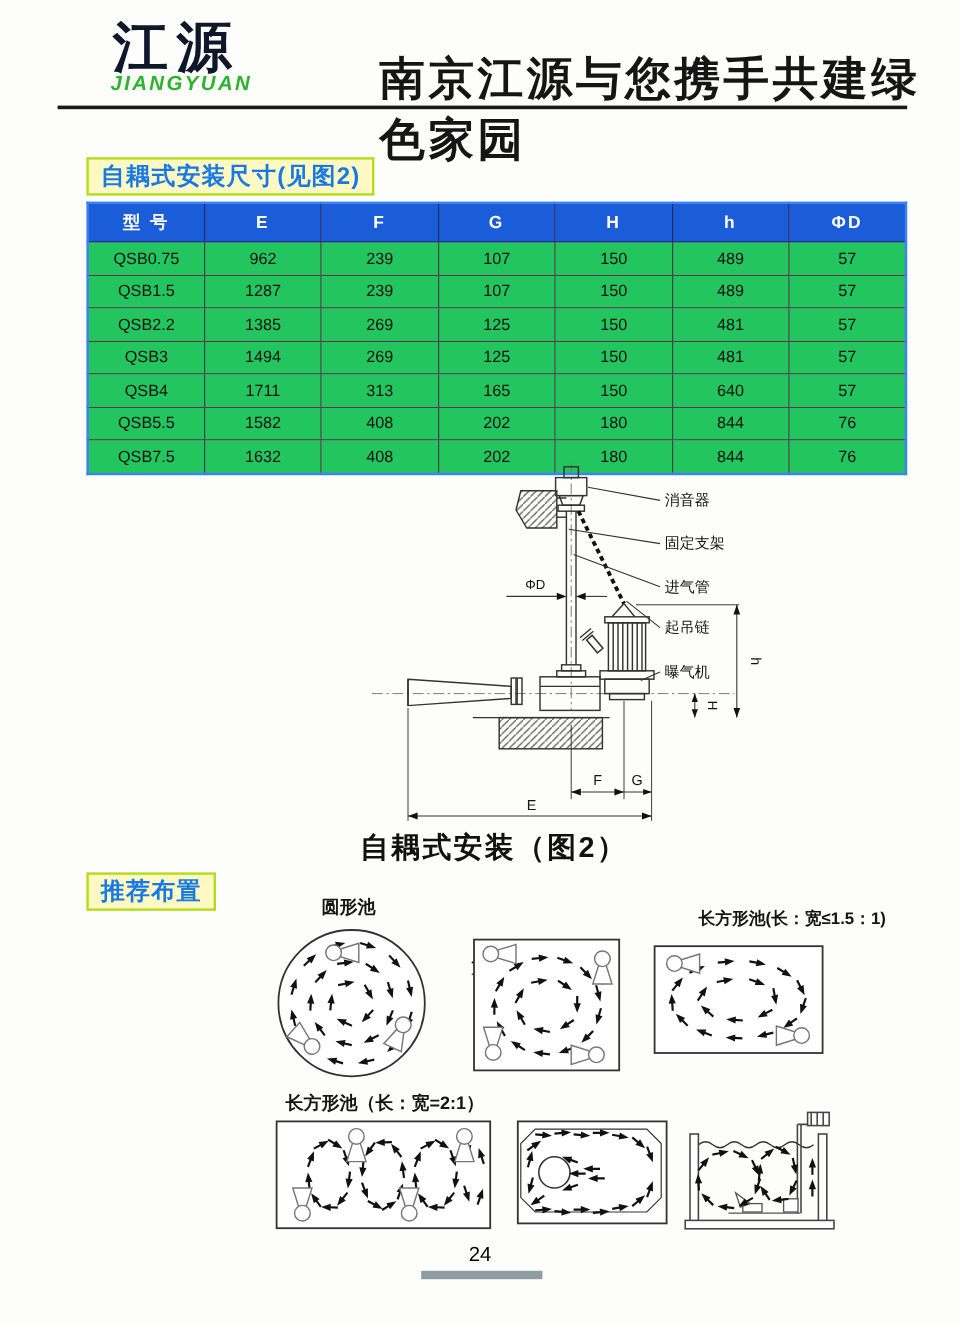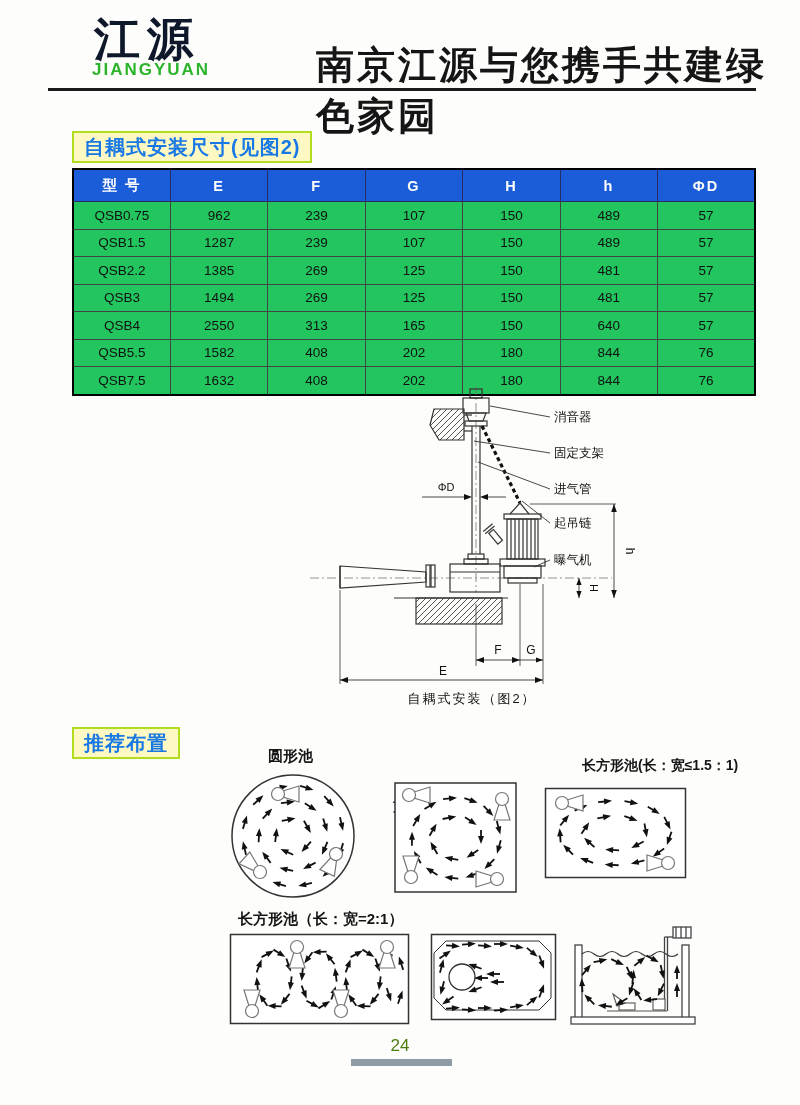--- a/index.html
+++ b/index.html
@@ -2,48 +2,48 @@
 <html><head>
 <meta charset="utf-8">
 <style>
   html,body{margin:0;padding:0;}
   body{width:800px;height:1105px;position:relative;background:#fdfdfb;
        font-family:"Liberation Sans",sans-serif;overflow:hidden;color:#111;}
   .abs{position:absolute;}
   
   .logo-cn{left:94px;top:16px;font-size:46px;font-weight:bold;
            color:#0f172a;letter-spacing:7px;line-height:1;}
-  .logo-en{left:92px;top:60px;font-size:17px;font-weight:bold;
+  .logo-en{left:92px;top:60px;font-size:17px;font-weight:bold;font-style:italic;
            color:#2cb52c;letter-spacing:2px;}
   .slogan{left:316px;top:40px;font-size:38px;font-weight:bold;color:#151515;
           font-family:"Liberation Serif",serif;letter-spacing:3px;}
   .hr-top{left:48px;top:88px;width:708px;height:3px;background:#1a1a1a;}
   
   .sec-box{height:28px;line-height:28px;padding:0 10px;border:2px solid #b2dd1e;
            color:#1878e4;font-size:20px;font-weight:bold;letter-spacing:1px;background:#fef9c3;}
   #sec1-box{left:72px;top:131px;}
   #sec2-box{left:72px;top:727px;}
   
   #dim-table{left:72px;top:168px;width:684px;border-collapse:collapse;
-             border:2px solid #000000;table-layout:fixed;}
+             border:2px solid #3b82f6;table-layout:fixed;}
   #dim-table th{background:#1b5cd9;color:#fff;font-size:14.5px;font-weight:bold;
                 height:29px;border:1px solid #2a2a66;letter-spacing:2px;}
   #dim-table td{border:1px solid #444;height:24.5px;text-align:center;
                 font-size:13.5px;color:#111;background:#22c55e;}
   
-  .caption{left:300px;top:690px;width:344px;text-align:center;font-size:13px;
-           font-weight:normal;letter-spacing:2px;}
+  .caption{left:300px;top:690px;width:344px;text-align:left;font-size:24px;
+           font-weight:bold;letter-spacing:2px;}
   
   .pool-label{font-size:15px;font-weight:600;color:#151515;}
   #lbl-circ{left:268px;top:747px;}
   #lbl-square{left:393px;top:761px;margin-top:36px;}
   #lbl-rect15{left:537px;top:757px;font-size:14px;margin-left:45px;}
   #lbl-rect21{left:238px;top:910px;}
   
-  .page-num{left:370px;top:1036px;width:60px;text-align:center;font-size:17px;color:#4d7c0f;}
+  .page-num{left:370px;top:1036px;width:60px;text-align:center;font-size:17px;color:#000000;}
   .footer-bar{left:351px;top:1059px;width:101px;height:7px;background:#8e9aa4;}
   svg text{font-family:"Liberation Sans",sans-serif;}
 </style>
 </head>
 <body>
 
 <div class="abs logo-cn">江源</div>
 <div class="abs logo-en">JIANGYUAN</div>
 <div class="abs slogan">南京江源与您携手共建绿色家园</div>
 <div class="abs hr-top"></div>
@@ -94,21 +94,21 @@
         <td>QSB3</td>
         <td>1494</td>
         <td>269</td>
         <td>125</td>
         <td>150</td>
         <td>481</td>
         <td>57</td>
       </tr>
       <tr>
         <td>QSB4</td>
-        <td>2550</td>
+        <td>1711</td>
         <td>313</td>
         <td>165</td>
         <td>150</td>
         <td>640</td>
         <td>57</td>
       </tr>
       <tr>
         <td>QSB5.5</td>
         <td>1582</td>
         <td>408</td>

